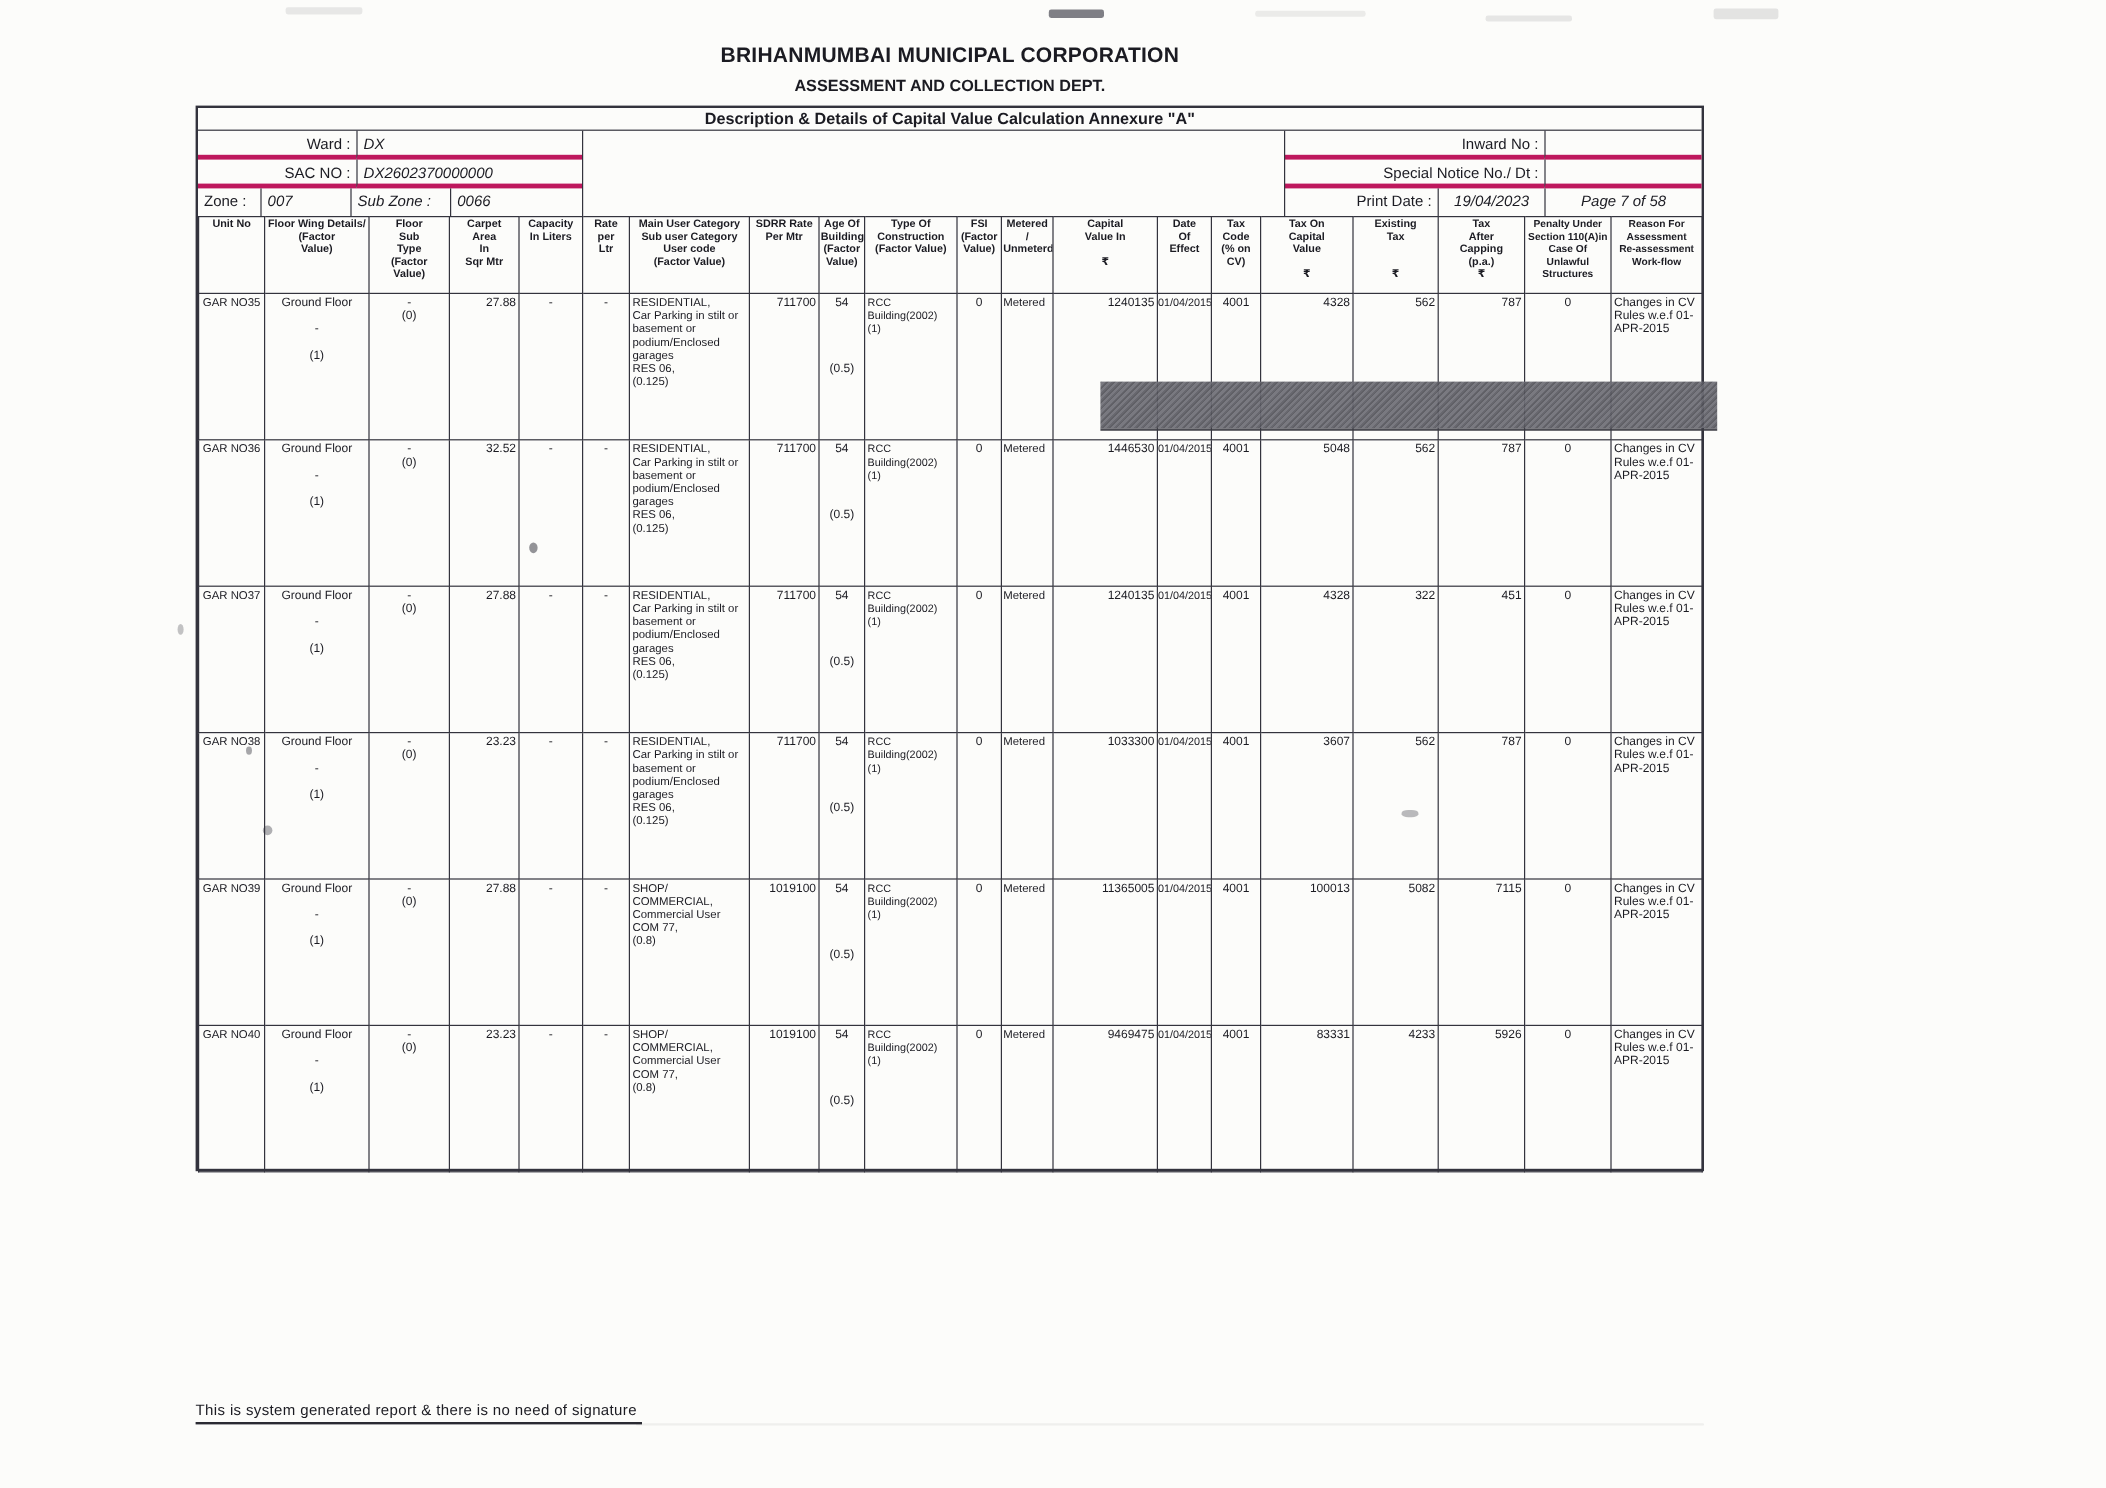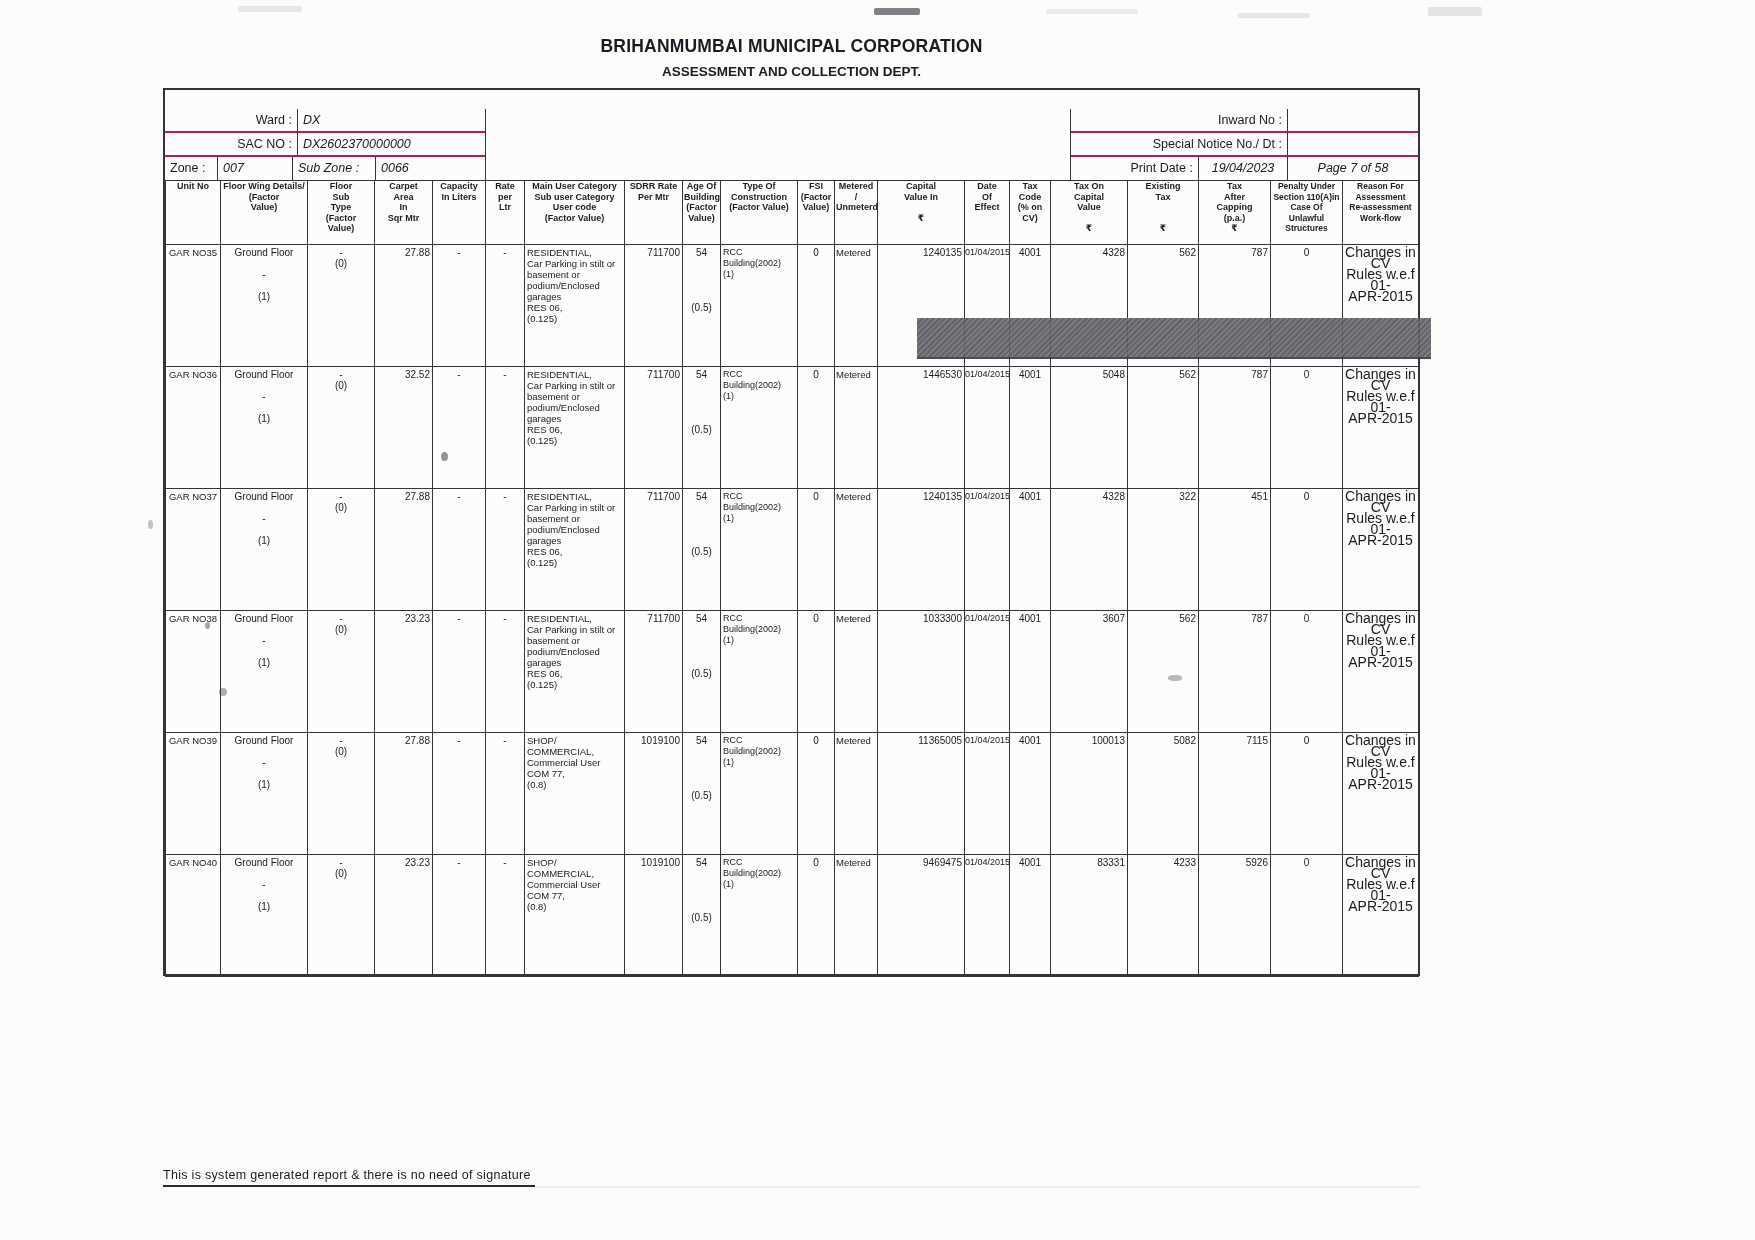--- a/index.html
+++ b/index.html
@@ -37,21 +37,21 @@
   
   .frame { position:absolute; left:0; top:88px; width:1257px; height:888px;
            border:2px solid #33333d; }
   .doc-title { position:absolute; left:0; top:0; width:100%; height:19px;
                border-bottom:1px solid #33333d; text-align:center;
                font-size:13.5px; font-weight:bold; line-height:18px; }
   .ic { position:absolute; font-size:12.5px; line-height:23px; white-space:nowrap;
         overflow:hidden; }
   .lbl { text-align:right; padding-right:5px; }
   .val { text-align:left;  padding-left:5px; }
-  .bb { border-bottom:2px solid #be185d; }
+  .bb { border-bottom:4px solid #be185d; }
   .bl { border-left:1px solid #33333d;font-style:italic; }
   .vline { position:absolute; width:0; border-left:1px solid #33333d; }
   
   table { position:absolute; left:0; top:90px; width:1253px; border-collapse:collapse;
           table-layout:fixed; }
   th,td { border:1px solid #33333d; vertical-align:top; overflow:hidden; }
   th { font-size:9px; font-weight:bold; line-height:10.5px; text-align:center;
        padding:0 1px; height:60px; }
   td { font-size:10px; line-height:11px; padding:2px 2px; }
   thead tr { height:64px; }
@@ -59,21 +59,21 @@
   .pre { white-space:pre-line; }
   .c-unit   { text-align:center; font-size:9.5px; }
   .c-fw     { text-align:center; }
   .c-fs     { text-align:center; }
   .c-num    { text-align:right; }
   .c-ctr    { text-align:center; }
   .c-left   { text-align:left; padding-left:1px; font-size:9.5px; }
   .c-cat    { text-align:left; font-size:9.5px; line-height:11px; }
   .c-con    { text-align:left; font-size:9px; }
   .c-date   { text-align:left; font-size:9px; padding:2px 0; }
-  .c-reason { text-align:center; font-size:14px; }
+  .c-reason { font-size:10px; }
   .th-sm    { font-size:8.5px; }
   
   .footer-note { position:absolute; left:163px; top:1168px; font-size:12.5px;
                  letter-spacing:.3px; border-bottom:2px solid #2a2a32;
                  padding:0 4px 3px 0; }
 </style>
 </head>
 <body>
 
 <div class="page">
@@ -88,20 +88,21 @@
   <div class="speck p2"></div>
   <div class="speck p3"></div>
   <div class="speck p4"></div>
   <div class="speck p5"></div>
 
   <div class="doc">
     <div class="title-org">BRIHANMUMBAI MUNICIPAL CORPORATION</div>
     <div class="title-dept">ASSESSMENT AND COLLECTION DEPT.</div>
 
     <div class="frame">
+      <div class="doc-title">Description &amp; Details of Capital Value Calculation Annexure "A"</div>
 
       <div class="ic lbl bb" style="left:0;top:19px;width:132px;height:24px;">Ward :</div>
       <div class="ic val bb bl" style="left:132px;top:19px;width:188px;height:24px;">DX</div>
       <div class="ic lbl bb" style="left:0;top:43px;width:132px;height:24px;">SAC NO :</div>
       <div class="ic val bb bl" style="left:132px;top:43px;width:188px;height:24px;">DX2602370000000</div>
       <div class="ic val" style="left:0;top:67px;width:52px;height:23px;">Zone :</div>
       <div class="ic val bl" style="left:52px;top:67px;width:75px;height:23px;">007</div>
       <div class="ic val bl" style="left:127px;top:67px;width:83px;height:23px;">Sub Zone :</div>
       <div class="ic val bl" style="left:210px;top:67px;width:110px;height:23px;">0066</div>
 

